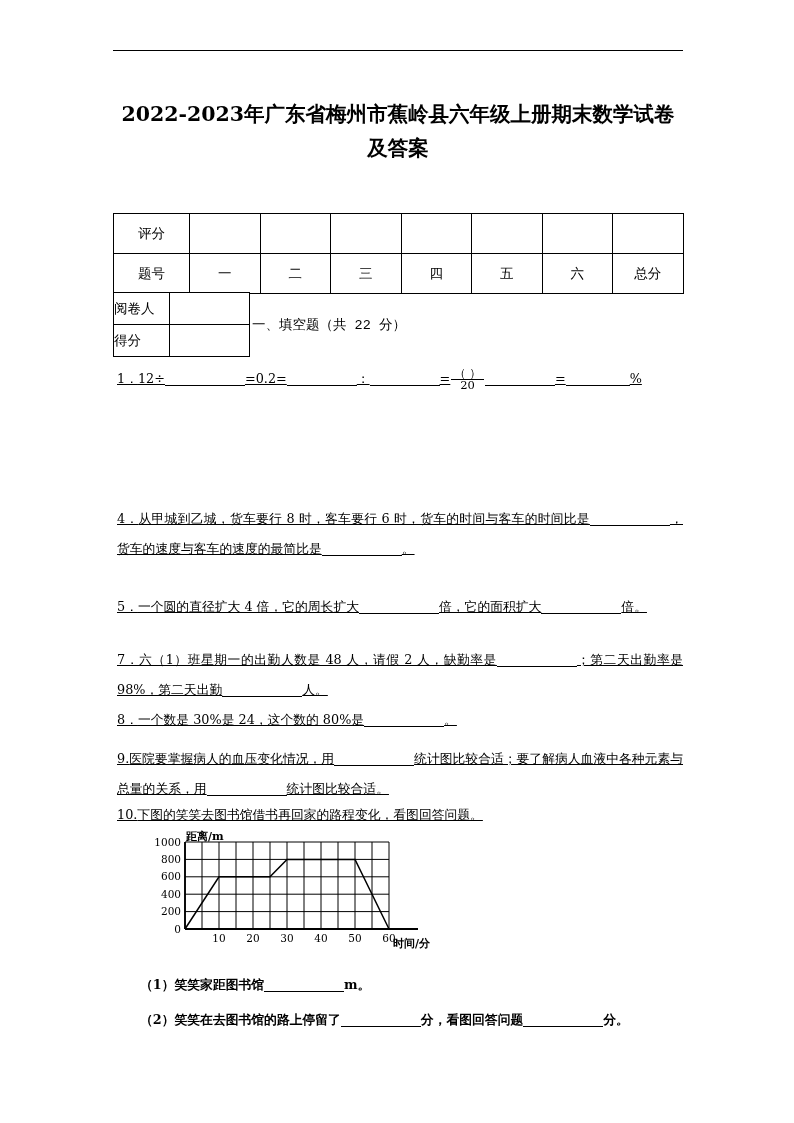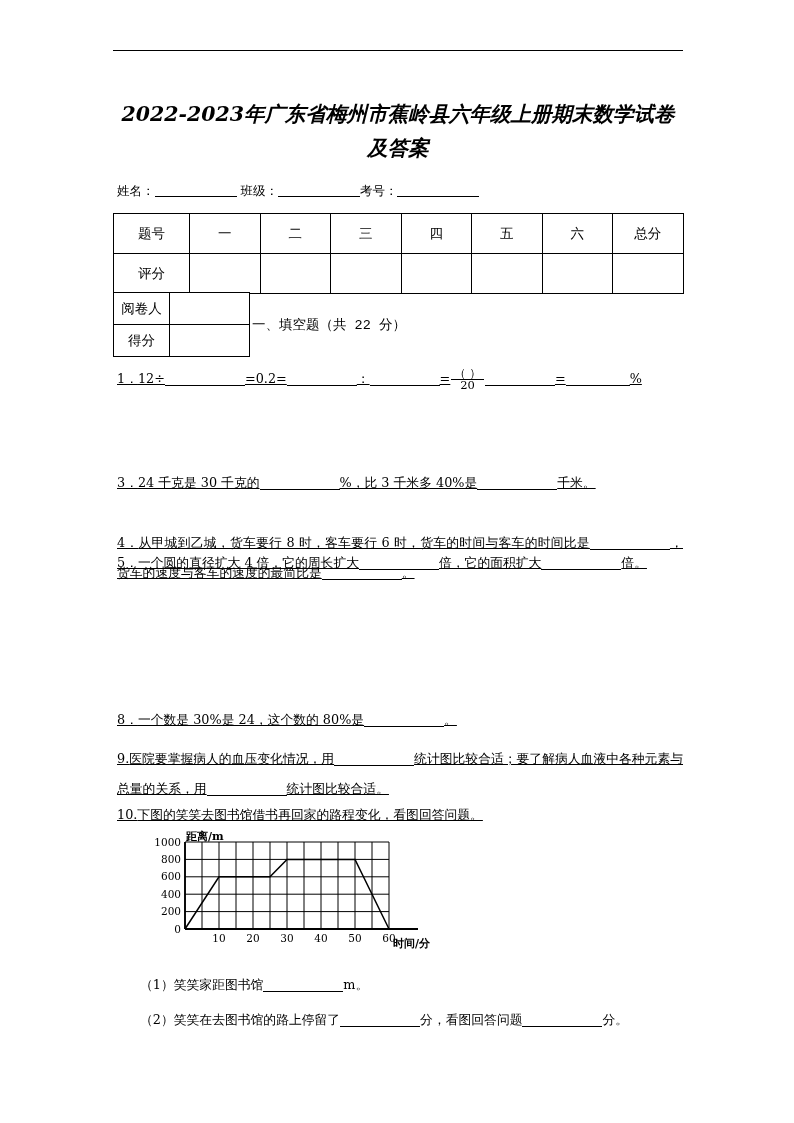--- a/index.html
+++ b/index.html
@@ -17,21 +17,20 @@
     position:absolute; left:113px; top:50px; width:570px; height:0;
     border-top:1.6px solid #000;
   }
 
   .title {
     position:absolute; left:113px; top:97px; width:570px;
     text-align:center;
     font-size:20.5px; font-weight:bold;
     line-height:34px;
     letter-spacing:0px;
-    font-style:italic;
   }
 
   .idline {
     position:absolute; left:117px; top:183px;
     font-size:12.5px;
     white-space:nowrap;
   }
   .ul-s { display:inline-block; border-bottom:1.2px solid #000; height:13px; vertical-align:-2px; }
 
   
@@ -54,21 +53,21 @@
 
   
   .rev-table {
     position:absolute; left:113px; top:292px;
     border-collapse:collapse; table-layout:fixed;
     background:#fff;
   }
   .rev-table td {
     border:1px solid #000;
     width:55px; height:31px;
-    text-align:center; vertical-align:middle;
+    text-align:left; vertical-align:middle;
     font-size:13.5px; padding:0;margin-left:32px;
   }
   .rev-table col.r0 { width:55px; }
   .rev-table col.r1 { width:80px; }
 
   .section-head {
     position:absolute; left:252px; top:316px;
     font-size:13.5px;
     white-space:nowrap;
     font-family:Liberation Mono, monospace;
@@ -93,71 +92,67 @@
     text-align:center;
     line-height:1.0;
     font-size:11.5px;
     margin:0 1px;
   }
   .frac .n { display:block; padding:0 3px; }
   .frac .d { display:block; padding:0 3px; border-top:1.1px solid #000; }
 
   
   .chart-wrap { position:absolute; left:140px; top:828px; }
-  .subq { position:absolute; left:140px; width:543px; font-size:12.8px; line-height:30px; }
+  .subq { position:absolute; left:140px; width:543px; font-size:12.8px; line-height:30px;font-weight:bold; }
 </style>
 </head>
 <body>
 
 <div class="page">
 
   <div class="header-rule"></div>
 
   <div class="title">
     <div>2022-2023年广东省梅州市蕉岭县六年级上册期末数学试卷</div>
     <div>及答案</div>
   </div>
 
-  <div class="idline">
-    <span>姓名：</span><span class="ul-s" style="width:82px"></span>
-    <span>班级：</span><span class="ul-s" style="width:82px"></span><span>考号：</span><span class="ul-s" style="width:82px"></span>
-  </div>
 
   <table class="score-table">
     <colgroup>
       <col class="c0">
         <col class="cx">
         <col class="cx">
         <col class="cx">
         <col class="cx">
         <col class="cx">
         <col class="cx">
         <col class="cx">
     </colgroup>
     <tbody>
+      <tr>
+        <td>评分</td>
+        <td></td>
+        <td></td>
+        <td></td>
+        <td></td>
+        <td></td>
+        <td></td>
+        <td></td>
+      </tr>
       <tr>
         <td>题号</td>
         <td>一</td>
         <td>二</td>
         <td>三</td>
         <td>四</td>
         <td>五</td>
         <td>六</td>
         <td>总分</td>
       </tr>
-      <tr>
-        <td>评分</td>
-        <td></td>
-        <td></td>
-        <td></td>
-        <td></td>
-        <td></td>
-        <td></td>
-        <td></td>
-      </tr>
     </tbody>
   </table>
 
   <table class="rev-table">
     <colgroup>
         <col class="r0">
         <col class="r1">
       </colgroup>
     <tbody>
       <tr>
@@ -171,33 +166,33 @@
     </tbody>
   </table>
 
   <div class="section-head">一、填空题（共 22 分）</div>
 
   <div class="q" style="top:364px">
     <span>1．</span><span>12÷</span><span class="blank b80"></span><span>=0.2=</span><span class="blank b70"></span><span>：</span><span class="blank b70"></span><span>=</span><span class="frac"><span class="n">（ ）</span><span class="d">20</span></span><span class="blank b70"></span><span>=</span><span class="blank b64"></span><span>%</span>
   </div>
 
 
-  <div class="q" style="top:468px">
-    <span>3．</span><span>24 千克是 30 千克的</span><span class="blank b80"></span><span>%，比 3 千米多 40%是</span><span class="blank b80"></span><span>千米。</span>
-  </div>
-
-  <div class="q" style="top:528px">
+
+  <div class="q" style="top:504px">
     <span>4．</span><span>从甲城到乙城，货车要行 8 时，客车要行 6 时，货车的时间与客车的时间比是</span><span class="blank b80"></span><span>，货车的速度与客车的速度的最简比是</span><span class="blank b80"></span><span>。</span>
   </div>
 
-  <div class="q" style="top:548px">
+  <div class="q" style="top:592px">
     <span>5．</span><span>一个圆的直径扩大 4 倍，它的周长扩大</span><span class="blank b80"></span><span>倍，它的面积扩大</span><span class="blank b80"></span><span>倍。</span>
   </div>
 
 
+  <div class="q" style="top:645px">
+    <span>7．</span><span>六（1）班星期一的出勤人数是 48 人，请假 2 人，缺勤率是</span><span class="blank b80"></span><span>；第二天出勤率是 98%，第二天出勤</span><span class="blank b80"></span><span>人。</span>
+  </div>
 
   <div class="q" style="top:705px">
     <span>8．</span><span>一个数是 30%是 24，这个数的 80%是</span><span class="blank b80"></span><span>。</span>
   </div>
 
   <div class="q" style="top:744px">
     <span>9.</span><span>医院要掌握病人的血压变化情况，用</span><span class="blank b80"></span><span>统计图比较合适；要了解病人血液中各种元素与总量的关系，用</span><span class="blank b80"></span><span>统计图比较合适。</span>
   </div>
 
   <div class="q" style="top:800px">

